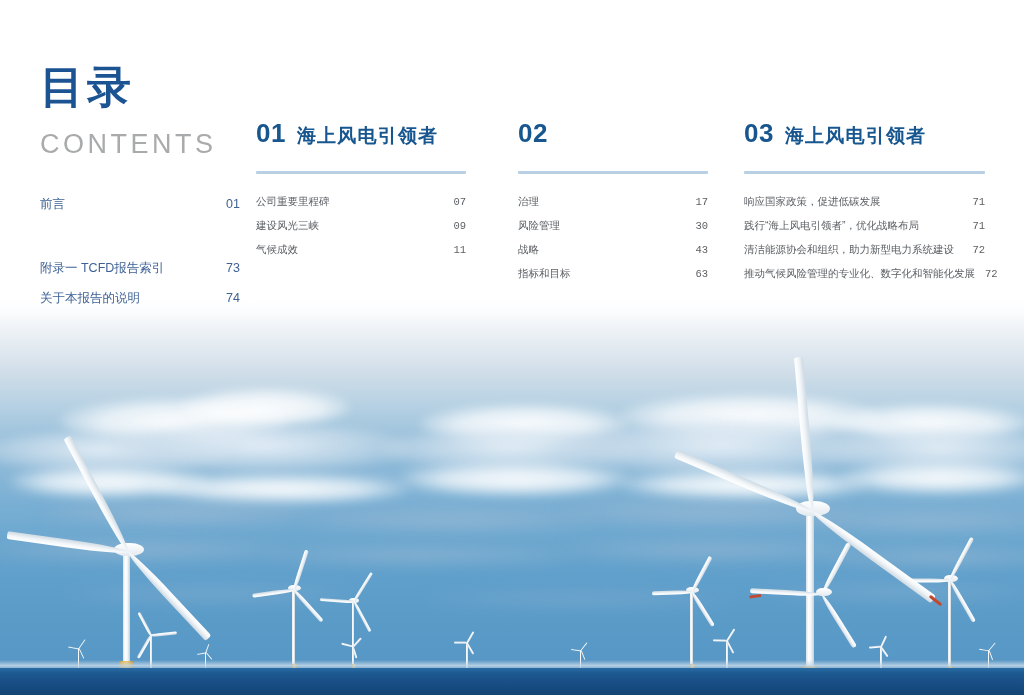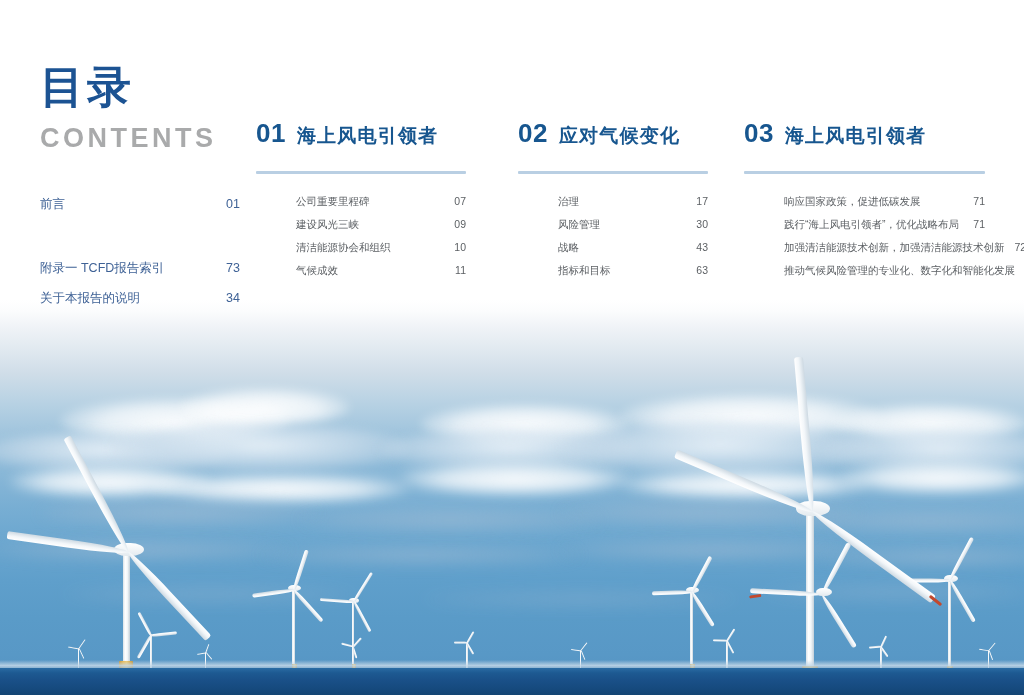--- a/index.html
+++ b/index.html
@@ -77,48 +77,48 @@
   
   #page { position:absolute; left:0; top:0; width:1024px; height:695px; z-index:5; }
 
   .title-wrap { position:absolute; left:40px; top:62px; }
   .title-cn {
     font-size:44px; font-weight:bold; color:#1c5393;
     letter-spacing:3px; line-height:50px;
   }
   .title-en {
     font-size:27px; color:#a9aaab; letter-spacing:3.5px;
-    line-height:32px; margin-top:10px; font-weight:700;
+    line-height:32px; margin-top:16px; font-weight:400;
   }
 
   .leftcol { position:absolute; left:40px; top:196px; width:200px; }
   .lrow {
     display:flex; justify-content:space-between; align-items:baseline;
     font-size:12.5px; color:#3f6296; line-height:16px;
   }
   .lrow .lnum { font-size:12.5px; color:#3f6296; }
   .lgap1 { height:48px; }
   .lgap2 { height:14px; }
 
   .col { position:absolute; top:118px; }
   #col-1 { left:256px; width:210px; }
   #col-2 { left:518px; width:190px; }
   #col-3 { left:744px; width:241px; }
 
   .chead { display:flex; align-items:baseline; gap:11px; white-space:nowrap; }
   .cnum { font-size:26px; font-weight:bold; color:#17568f; letter-spacing:0.5px; }
   .ctitle { font-size:19px; font-weight:bold; color:#17568f; letter-spacing:1.2px; }
   .cdiv { height:3px; background:#b9cfe3; margin-top:22px; border-radius:1px; }
-  .citems { margin-top:20px;margin-left:40px; }
+  .citems { margin-top:20px; }
   .crow {
     display:flex; justify-content:space-between; align-items:baseline;
     font-size:10.5px; color:#5b5f63; line-height:14px; margin-bottom:9px;
     white-space:nowrap;
   }
-  .crow .cpage { color:#5b5f63; padding-left:10px; }
+  .crow .cpage { color:#5b5f63; padding-left:10px;font-family:Liberation Mono, monospace; }
 </style>
 </head>
 <body>
 
 <div id="photo">
   <div class="sky"></div>
 
   <div class="cl" style="left:60px;  top:398px; width:230px; height:46px;"></div>
   <div class="cl" style="left:180px; top:388px; width:170px; height:38px;"></div>
   <div class="cl" style="left:420px; top:404px; width:210px; height:40px;"></div>
@@ -287,54 +287,49 @@
       <span class="lnum">01</span>
     </div>
     <div class="lgap1"></div>
     <div class="lrow">
       <span>附录一 TCFD报告索引</span>
       <span class="lnum">73</span>
     </div>
     <div class="lgap2"></div>
     <div class="lrow">
       <span>关于本报告的说明</span>
-      <span class="lnum">34</span>
+      <span class="lnum">74</span>
     </div>
   </div>
 
   <div class="col" id="col-1">
     <div class="chead">
       <span class="cnum">01</span>
       <span class="ctitle">海上风电引领者</span>
     </div>
     <div class="cdiv"></div>
     <div class="citems">
       <div class="crow">
         <span>公司重要里程碑</span>
         <span class="cpage">07</span>
       </div>
       <div class="crow">
         <span>建设风光三峡</span>
         <span class="cpage">09</span>
       </div>
       <div class="crow">
-        <span>清洁能源协会和组织</span>
-        <span class="cpage">10</span>
-      </div>
-      <div class="crow">
         <span>气候成效</span>
         <span class="cpage">11</span>
       </div>
     </div>
   </div>
 
   <div class="col" id="col-2">
     <div class="chead">
       <span class="cnum">02</span>
-      <span class="ctitle">应对气候变化</span>
     </div>
     <div class="cdiv"></div>
     <div class="citems">
       <div class="crow">
         <span>治理</span>
         <span class="cpage">17</span>
       </div>
       <div class="crow">
         <span>风险管理</span>
         <span class="cpage">30</span>
@@ -359,21 +354,21 @@
     <div class="citems">
       <div class="crow">
         <span>响应国家政策，促进低碳发展</span>
         <span class="cpage">71</span>
       </div>
       <div class="crow">
         <span>践行“海上风电引领者”，优化战略布局</span>
         <span class="cpage">71</span>
       </div>
       <div class="crow">
-        <span>加强清洁能源技术创新，加强清洁能源技术创新</span>
+        <span>清洁能源协会和组织，助力新型电力系统建设</span>
         <span class="cpage">72</span>
       </div>
       <div class="crow">
         <span>推动气候风险管理的专业化、数字化和智能化发展</span>
         <span class="cpage">72</span>
       </div>
     </div>
   </div>
 
 </div>

